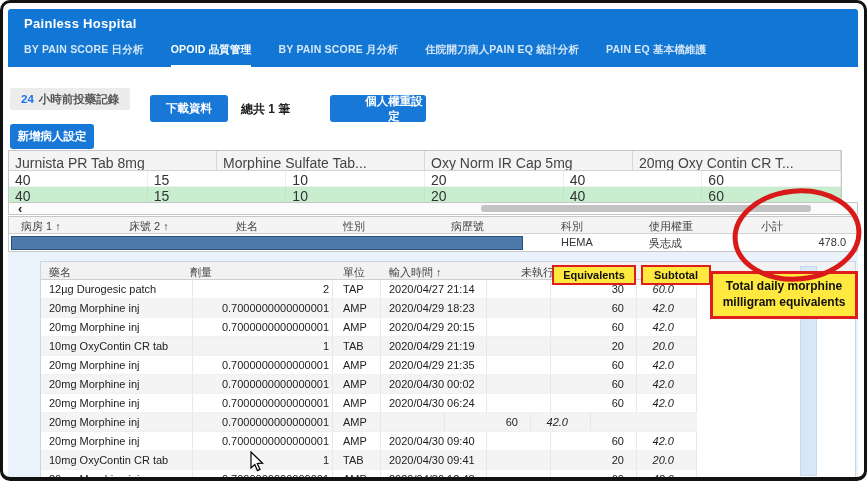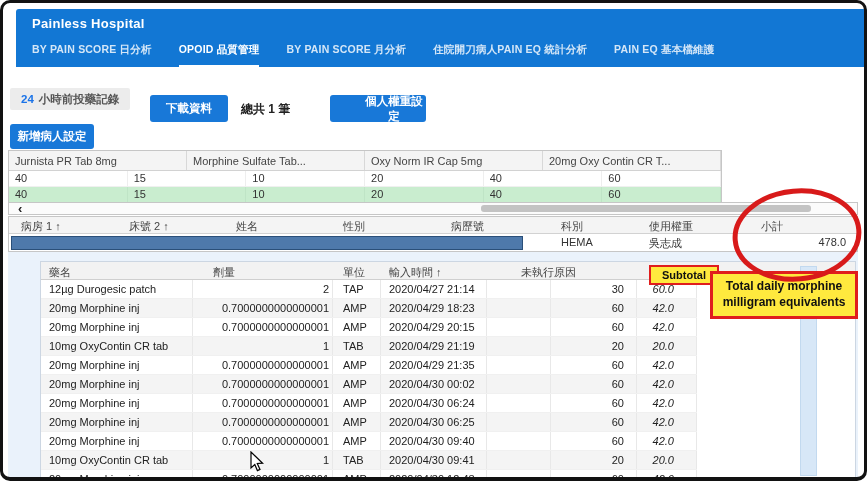--- a/index.html
+++ b/index.html
@@ -9,21 +9,21 @@
     font-family: "Liberation Sans", sans-serif;
   }
   .screen { position: relative; width: 867px; height: 481px; background: #fff; }
   .frame {
     position: absolute; inset: 0; border: 3px solid #121212;
     border-bottom-width: 4px; border-radius: 10px; pointer-events: none; z-index: 60;
   }
 
   
   .app-header {
-    position: absolute; left: 16px; top: 9px; width: 850px; height: 58px;
+    position: absolute; left: 8px; top: 9px; width: 850px; height: 58px;
     background: #1277d4; border-radius: 3px 3px 0 0; z-index: 1; padding-left: 33px;
   }
   .app-title {
     position: absolute; left: 16px; top: 7px;
     color: #fff; font-size: 13px; font-weight: 700; letter-spacing: .3px;
   }
   .tabs { position: absolute; left: 16px; top: 34px; display: flex; gap: 27px; }
   .tab {
     color: rgba(255,255,255,.82); font-size: 10.5px; font-weight: 700;
     letter-spacing: .2px; padding-bottom: 8px; cursor: pointer; white-space: nowrap;
@@ -42,23 +42,23 @@
     font-family: inherit; font-size: 11.5px; font-weight: 700; border-radius: 3px;
     display: flex; align-items: center; justify-content: center; cursor: pointer; z-index: 2;
   }
   #btn-download { left: 150px; top: 95px; width: 78px; height: 27px; }
   .total-label { position: absolute; left: 241px; top: 101px; font-size: 12px; font-weight: 700; color: #222; z-index: 2; }
   #btn-weight   { left: 330px; top: 95px; width: 96px; height: 27px; padding-left: 32px; }
   #btn-add      { left: 10px; top: 124px; width: 84px; height: 25px; }
 
   
   .dose-table {
-    position: absolute; left: 8px; top: 150px; width: 714px;
+    position: absolute; left: 8px; top: 150px; width: 834px;
     background: #fff; border: 1px solid #c6c6c6; border-bottom: none;
-    font-size: 11px; color: #333; z-index: 2;
+    font-size: 14px; color: #333; z-index: 2;
   }
   .dt-header { display: flex; height: 20px; background: #f4f4f4; border-bottom: 1px solid #d2d2d2; }
   .dt-header .cell { flex: 1; padding: 4px 0 0 6px; border-right: 1px solid #d8d8d8; color: #444; overflow: hidden; white-space: nowrap; }
   .dt-row { display: flex; height: 16px; background: #fff; border-bottom: 1px solid #f0f0f0; }
   .dt-row .cell { flex: 1; padding: 1px 0 0 6px; border-right: 1px solid #eeeeee; }
   .dt-row.selected { background: #c9edcf; border-bottom-color: #bfe4c6; }
   .dt-row.selected .cell { border-right-color: #bfe4c6; }
   .dose-scroll {
     position: absolute; left: 8px; top: 202px; width: 850px; height: 13px;
     background: #fbfbfb; border: 1px solid #c6c6c6; z-index: 2;
@@ -88,21 +88,21 @@
     overflow: hidden; font-size: 11px; color: #222; z-index: 3;
   }
   .mt-header { position: relative; height: 18px; background: #f2f2f2; border-bottom: 1px solid #cfcfcf; color: #444; }
   .mt-header > span { position: absolute; top: 3px; white-space: nowrap; }
   .mt-chip {
     position: absolute; top: -2px; background: #ffe93e; border: 2px solid #e01d1d;
     font-weight: 700; color: #111; font-size: 11px;
     display: flex; align-items: center; justify-content: center; z-index: 5;
   }
   #chip-eq  { left: 511px; width: 84px; height: 20px; }
-  #chip-sub { left: 600px; width: 70px; height: 20px; margin-left: 8px; }
+  #chip-sub { left: 600px; width: 70px; height: 20px; }
   .mt-row { display: flex; width: 656px; height: 19px; line-height: 18px; border-bottom: 1px solid #f0f0f0; background: #fff; cursor: default; }
   .mt-row.alt { background: #f4f4f4; }
   .mt-row > div { border-right: 1px solid #e8e8e8; overflow: hidden; white-space: nowrap; }
   .mc1 { width: 152px; padding-left: 8px; }
   .mc2 { width: 140px; text-align: right; padding-right: 3px; }
   .mc3 { width: 48px;  padding-left: 10px; }
   .mc4 { width: 106px; padding-left: 8px; }
   .mc5 { width: 64px; }
   .mc6 { width: 86px;  text-align: right; padding-right: 12px; }
   .mc7 { width: 60px;  text-align: right; padding-right: 22px; font-style: italic; }
@@ -193,24 +193,25 @@
       <span style="left:640px">吳志成</span>
       <span style="right:11px">478.0</span>
     </div>
   </div>
 
   <div class="lower-panel"></div>
 
   <div class="med-table">
     <div class="mt-header">
       <span style="left:8px">藥名</span>
-      <span style="left:172px">劑量</span>
+      <span style="left:149px">劑量</span>
       <span style="left:302px">單位</span>
       <span style="left:348px">輸入時間 ↑</span>
       <span style="left:480px">未執行原因</span>
+      <span class="mt-chip" id="chip-eq">Equivalents</span>
       <span class="mt-chip" id="chip-sub">Subtotal</span>
     </div>
 
     <div class="mt-row">
       <div class="mc1">12µg Durogesic patch</div>
       <div class="mc2">2</div>
       <div class="mc3">TAP</div>
       <div class="mc4">2020/04/27 21:14</div>
       <div class="mc5"></div>
       <div class="mc6">30</div>
@@ -267,21 +268,20 @@
       <div class="mc3">AMP</div>
       <div class="mc4">2020/04/30 06:24</div>
       <div class="mc5"></div>
       <div class="mc6">60</div>
       <div class="mc7">42.0</div>
     </div>
     <div class="mt-row alt">
       <div class="mc1">20mg Morphine inj</div>
       <div class="mc2">0.7000000000000001</div>
       <div class="mc3">AMP</div>
-      <div class="mc4">2020/04/30 06:25</div>
       <div class="mc5"></div>
       <div class="mc6">60</div>
       <div class="mc7">42.0</div>
     </div>
     <div class="mt-row">
       <div class="mc1">20mg Morphine inj</div>
       <div class="mc2">0.7000000000000001</div>
       <div class="mc3">AMP</div>
       <div class="mc4">2020/04/30 09:40</div>
       <div class="mc5"></div>

